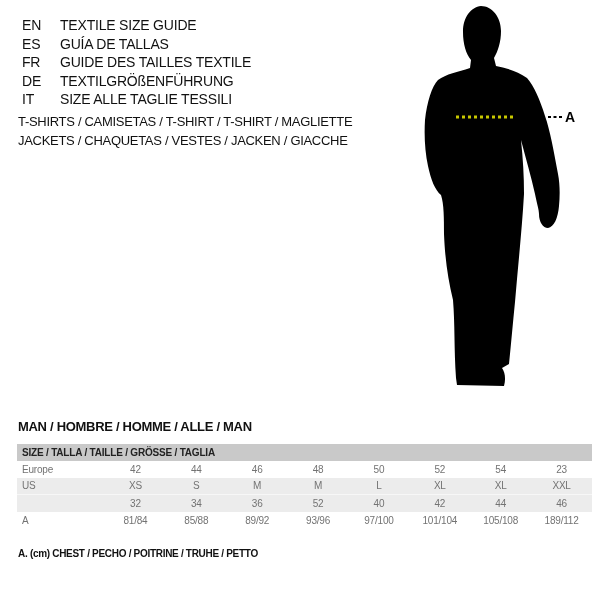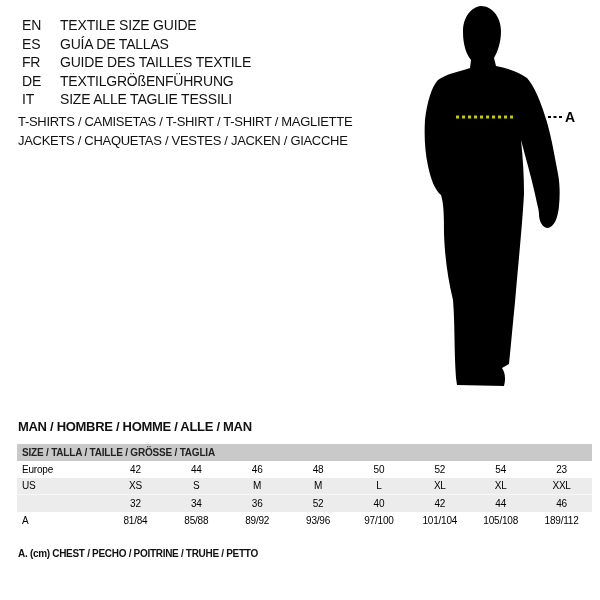--- a/index.html
+++ b/index.html
@@ -25,21 +25,21 @@
   .figure-wrap svg{display:block;width:100%;height:100%;}
   .man-shape{fill:var(--silhouette);}
   .chest-dash{stroke:var(--dash-color);stroke-width:3;stroke-dasharray:3 3;fill:none;}
   .pointer-dash{stroke:#000;stroke-width:2;stroke-dasharray:3 2.5;fill:none;}
   .measure-letter{font-family:"Liberation Sans",sans-serif;font-size:14px;font-weight:700;fill:#000;}
   
   .man-title{position:absolute;left:18px;top:419px;font-size:13px;font-weight:700;letter-spacing:-0.3px;}
   
   .size-table{position:absolute;left:17px;top:426px;width:575px;font-size:10px;letter-spacing:-0.2px;margin-top:18px;}
   .thead{height:17px;line-height:17px;background:var(--header-bg);padding-left:5px;font-weight:600;color:#222;}
-  .trow{display:flex;height:17px;line-height:17px;color:#000000;}
+  .trow{display:flex;height:17px;line-height:17px;color:#737373;}
   .trow.stripe{background:var(--stripe-bg);}
   .trow.stripe-top{border-bottom:1px solid #f7f7f7;height:16px;line-height:16px;}
   .tcell{flex:1;text-align:center;}
   .tcell.lbl{flex:0 0 83px;padding-left:5px;text-align:left;}
   
   .footnote{position:absolute;left:18px;top:548px;font-size:10px;font-weight:700;letter-spacing:-0.3px;}
 </style>
 </head>
 <body>
 

